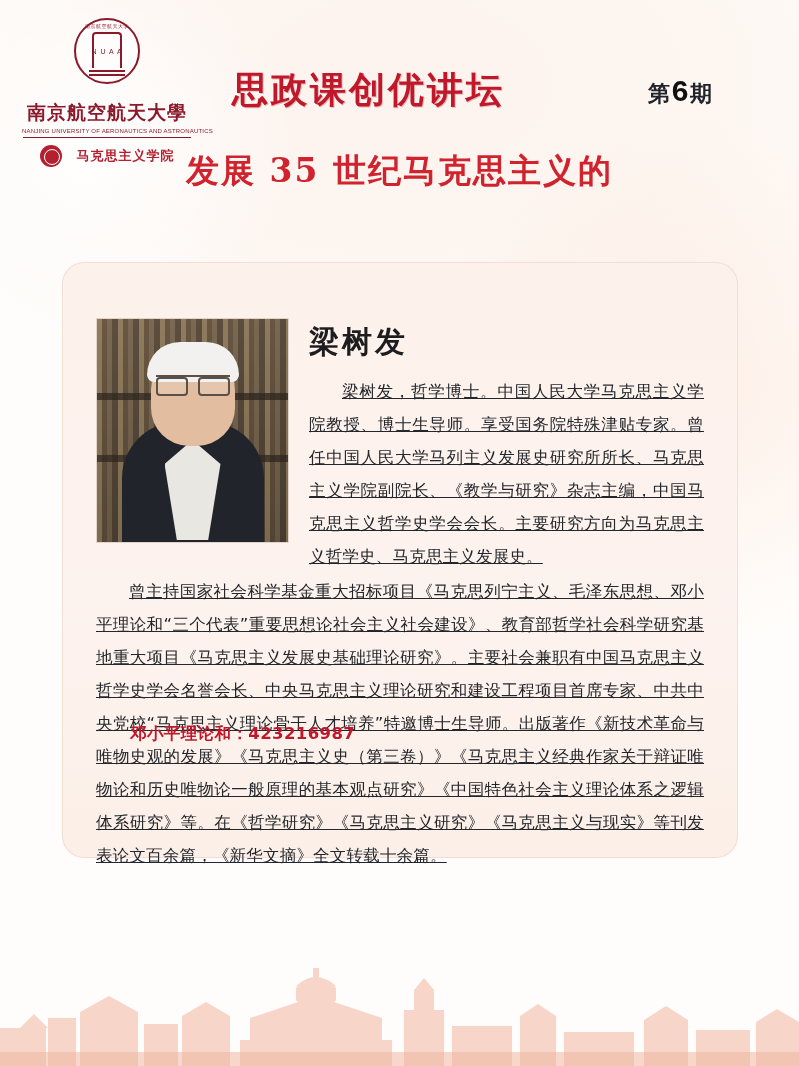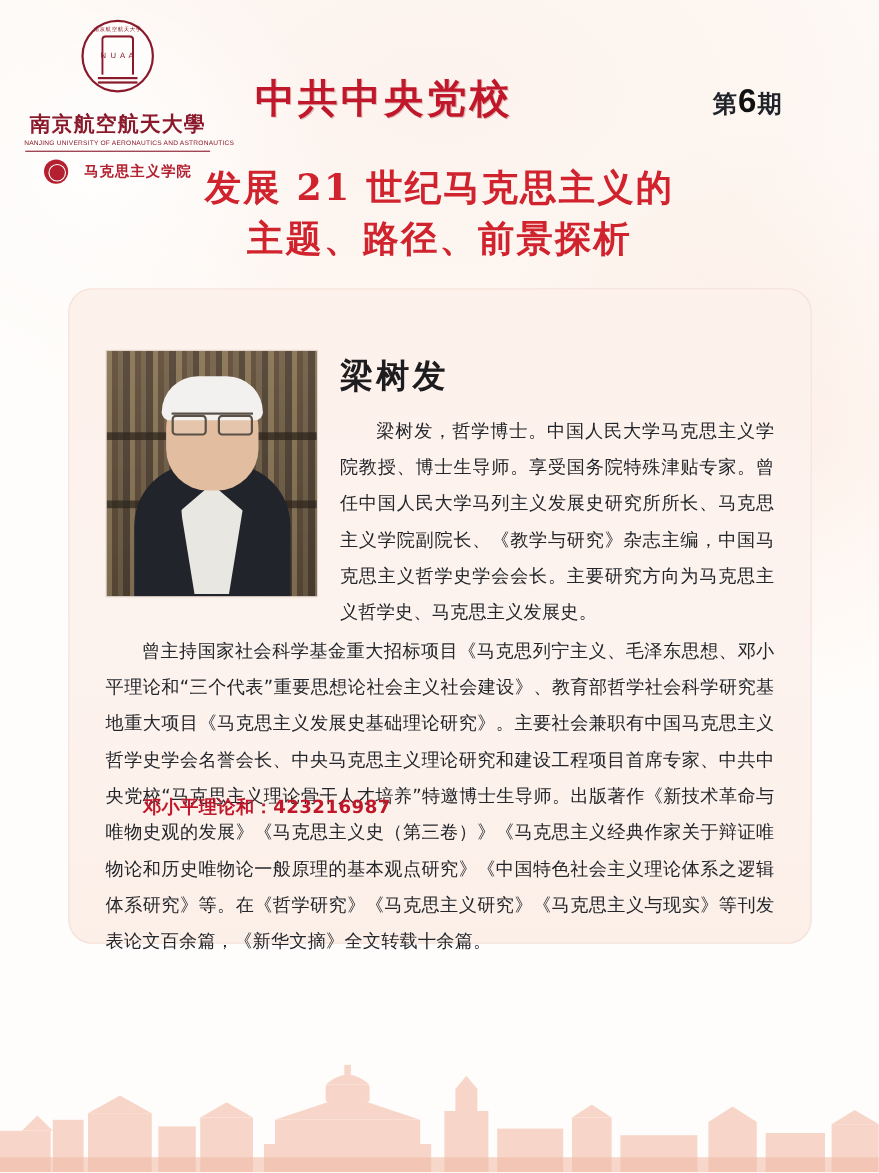--- a/index.html
+++ b/index.html
@@ -160,21 +160,21 @@
     font-weight: bold;
     letter-spacing: 3px;
     color: #c0182a;
     text-shadow: 1px 1px 0 rgba(140,10,25,0.25);
     white-space: nowrap;
   }
   .issue {
     position: absolute;
     left: 648px;
     top: 76px;
-    font-family: Liberation Sans, sans-serif;
+    font-family: Liberation Mono, monospace;
     font-size: 22px;
     font-weight: bold;
     color: #20232a;
     white-space: nowrap;
   }
   .issue .num {
     font-size: 30px;
     color: #111;
     padding: 0 1px;
   }
@@ -317,20 +317,21 @@
   }
   .bio-p {
     font-family: "DejaVu Sans", sans-serif;
     font-size: 16.5px;
     line-height: 2.0;
     color: #23262b;
     text-align: justify;
     text-indent: 2em;
     margin: 0 0 2px 0;
     letter-spacing: 0.2px;
+    text-decoration: underline;
   }
   .clear { clear: both; height: 0; }
 
   .meta {
     position: absolute;
     left: 68px;
     bottom: 108px;
     font-family: "DejaVu Sans", sans-serif;
     font-size: 16.5px;
     font-weight: bold;
@@ -364,30 +365,29 @@
       </div>
       <div class="uni-cn">南京航空航天大學</div>
       <div class="uni-en">NANJING UNIVERSITY OF AERONAUTICS AND ASTRONAUTICS</div>
       <div class="uni-rule"></div>
       <div class="school-row">
         <span class="school-seal"></span>
         <span class="school-name">马克思主义学院</span>
       </div>
     </div>
 
-    <div class="forum-title">中共中央党校</div>
+    <div class="forum-title">思政课创优讲坛</div>
 
     <div class="issue">
       <span>第</span><span class="num">6</span><span>期</span>
     </div>
   </div>
 
   <div class="main-title">
-    <span class="line1">发展 21 世纪马克思主义的</span>
-    <span class="line2">主题、路径、前景探析</span>
+    <span class="line1">发展 35 世纪马克思主义的</span>
   </div>
 
   <div class="card">
     <div class="card-inner">
 
       <div class="portrait">
         <div class="shelf"></div>
         <div class="person"></div>
         <div class="head"></div>
         <div class="hair"></div>

